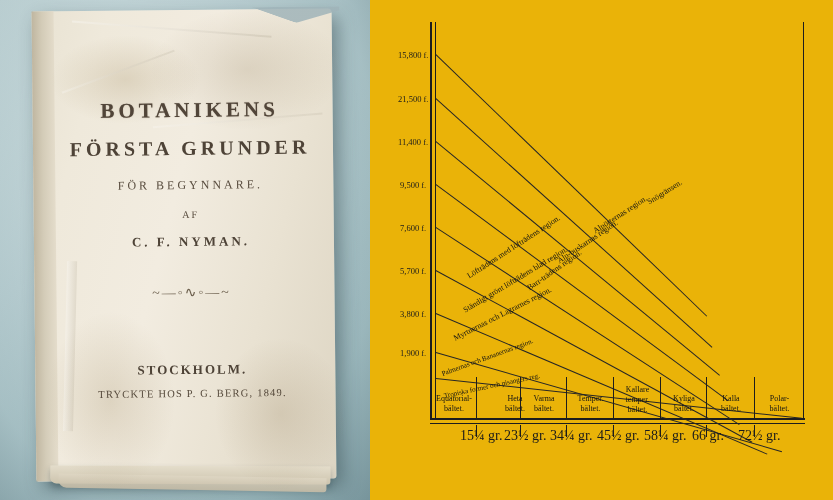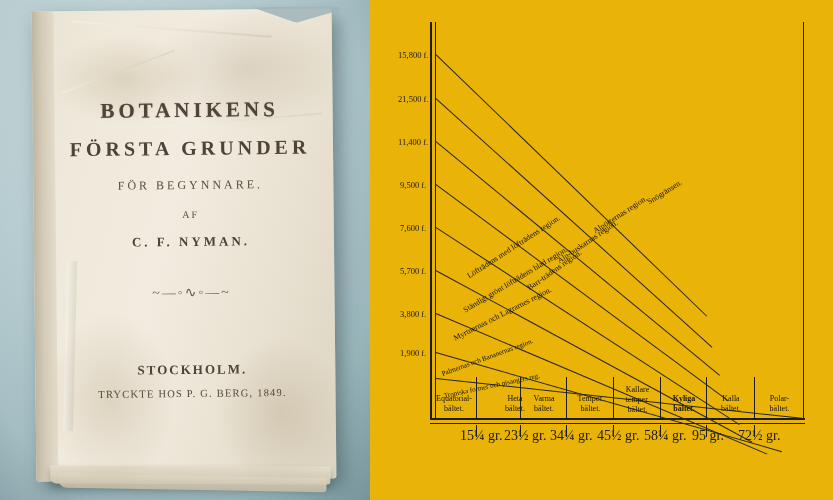--- a/index.html
+++ b/index.html
@@ -313,39 +313,39 @@
 bältet.</div>
       <div class="belt-lbl" style="left:80px;  width:42px; top:372px; white-space:pre-line;margin-left:16px;">Heta
 bältet.</div>
       <div class="belt-lbl" style="left:124px; width:44px; top:372px; white-space:pre-line;">Varma
 bältet.</div>
       <div class="belt-lbl" style="left:170px; width:45px; top:372px; white-space:pre-line;">Temper.
 bältet.</div>
       <div class="belt-lbl" style="left:217px; width:45px; top:363px; white-space:pre-line;">Kallare
 temper.
 bältet.</div>
-      <div class="belt-lbl" style="left:264px; width:44px; top:372px; white-space:pre-line;font-weight:bold;">Kyliga
+      <div class="belt-lbl" style="left:264px; width:44px; top:372px; white-space:pre-line;">Kyliga
 bältet.</div>
       <div class="belt-lbl" style="left:310px; width:46px; top:372px; white-space:pre-line;">Kalla
 bältet.</div>
       <div class="belt-lbl" style="left:358px; width:47px; top:372px; white-space:pre-line;">Polar-
 bältet.</div>
 
       <div class="deg-tick" style="left:78px;"></div>
       <div class="deg-tick" style="left:122px;"></div>
       <div class="deg-tick" style="left:168px;"></div>
       <div class="deg-tick" style="left:215px;"></div>
       <div class="deg-tick" style="left:262px;"></div>
       <div class="deg-tick" style="left:308px;"></div>
       <div class="deg-tick" style="left:356px;"></div>
 
       <div class="deg-lbl" style="left:62px;">15¼ gr.</div>
       <div class="deg-lbl" style="left:106px;">23½ gr.</div>
       <div class="deg-lbl" style="left:152px;">34¼ gr.</div>
       <div class="deg-lbl" style="left:199px;">45½ gr.</div>
       <div class="deg-lbl" style="left:246px;">58¼ gr.</div>
-      <div class="deg-lbl" style="left:294px;">95 gr.</div>
+      <div class="deg-lbl" style="left:294px;">66 gr.</div>
       <div class="deg-lbl" style="left:340px;">72½ gr.</div>
 
     </div>
   </div>
 
 </div>
 
 </body></html>

